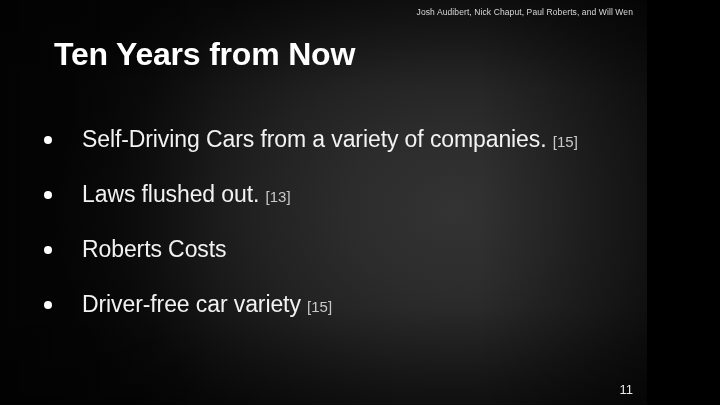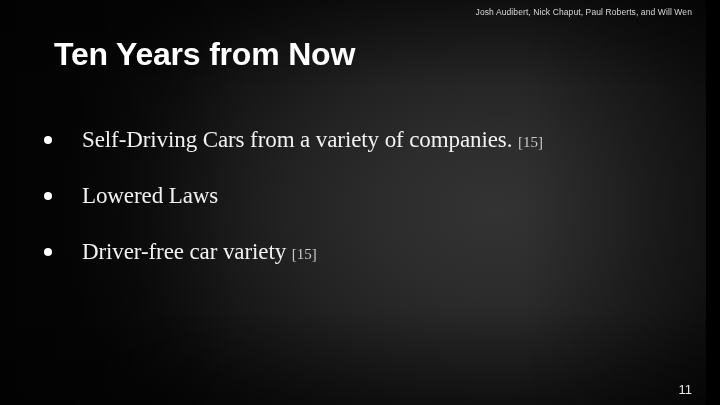--- a/index.html
+++ b/index.html
@@ -6,21 +6,21 @@
     margin: 0;
     padding: 0;
     background: #000;
   }
   body {
     font-family: "Liberation Sans", sans-serif;
   }
 
   #slide {
     position: relative;
-    width: 706px;
+    width: 647px;
     height: 405px;
     overflow: hidden;
     background-color: #0a0a0a;
     background-image:
       radial-gradient(ellipse 62% 78% at 70% 52%,
         #333333 0%,
         #2c2c2c 26%,
         #222222 48%,
         #161616 68%,
         #0c0c0c 85%,
@@ -70,21 +70,20 @@
     padding: 0;
   }
 
   .bullet {
     position: relative;
     padding-left: 41px;
     font-size: 23px;
     line-height: 53px;
     color: #f2f2f2;
     letter-spacing: -0.1px;
-    font-family: Liberation Serif, serif;
   }
 
   .bullet .dot {
     position: absolute;
     left: 3px;
     top: 23px;
     width: 8px;
     height: 8px;
     border-radius: 50%;
     background: #ffffff;
@@ -117,24 +116,29 @@
   <div id="title">Ten Years from Now</div>
 
   <ul id="bullets">
 
     <li class="bullet">
       <span class="dot"></span>
       <span>Self-Driving Cars from a variety of companies.</span>
       <span class="cite">[15]</span>
     </li>
 
+    <li class="bullet">
+      <span class="dot"></span>
+      <span>Laws flushed out.</span>
+      <span class="cite">[13]</span>
+    </li>
 
     <li class="bullet">
       <span class="dot"></span>
-      <span>Lowered Laws</span>
+      <span>Roberts Costs</span>
       <span class="cite"></span>
     </li>
 
     <li class="bullet">
       <span class="dot"></span>
       <span>Driver-free car variety</span>
       <span class="cite">[15]</span>
     </li>
 
   </ul>

